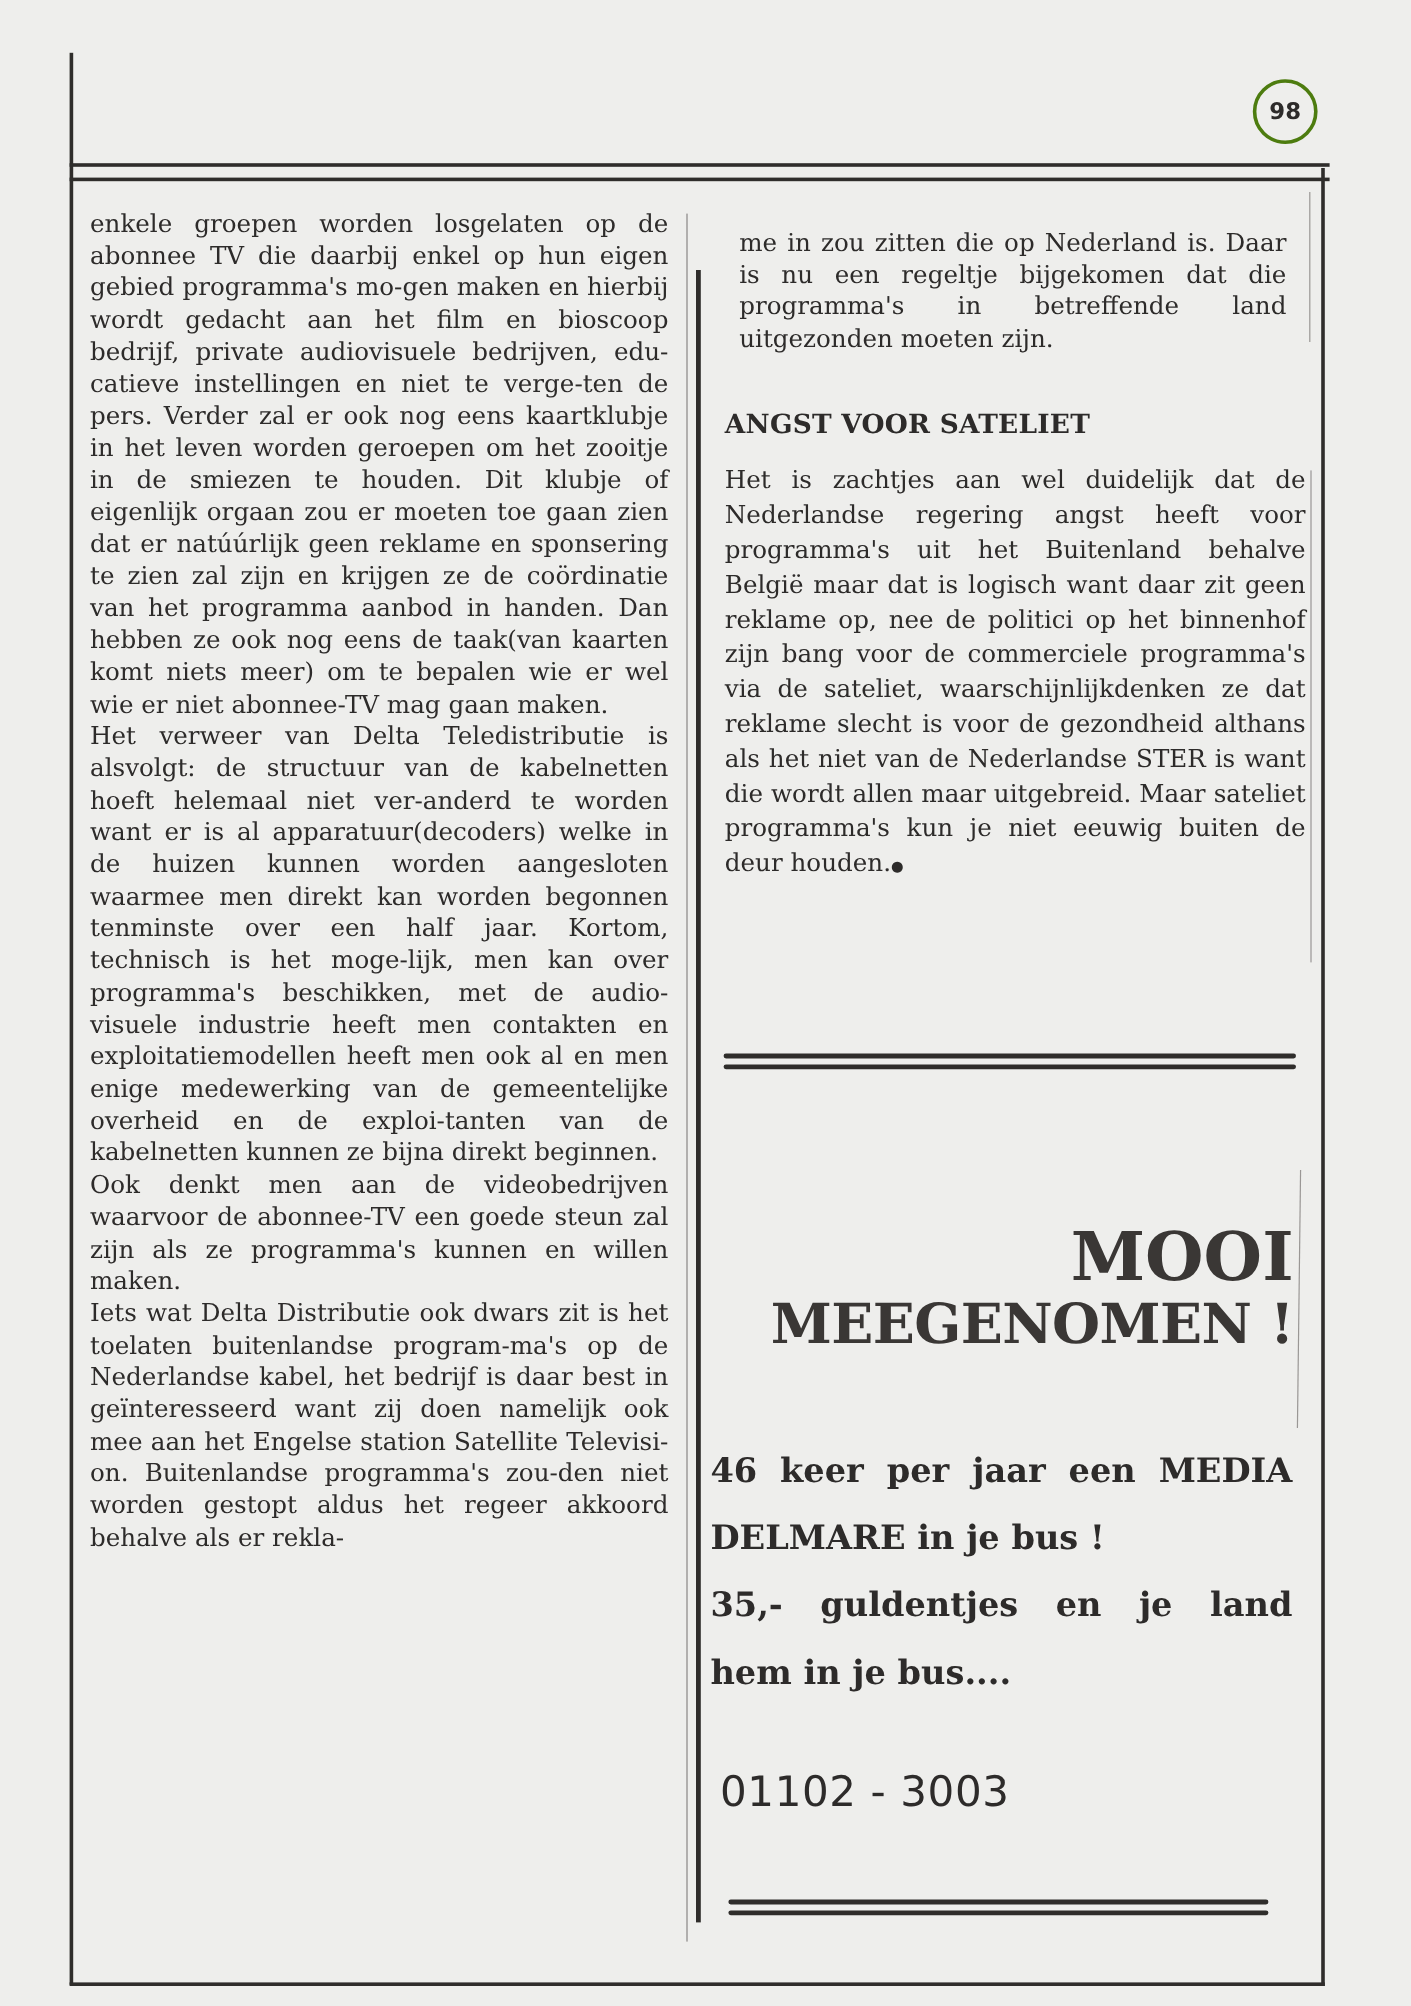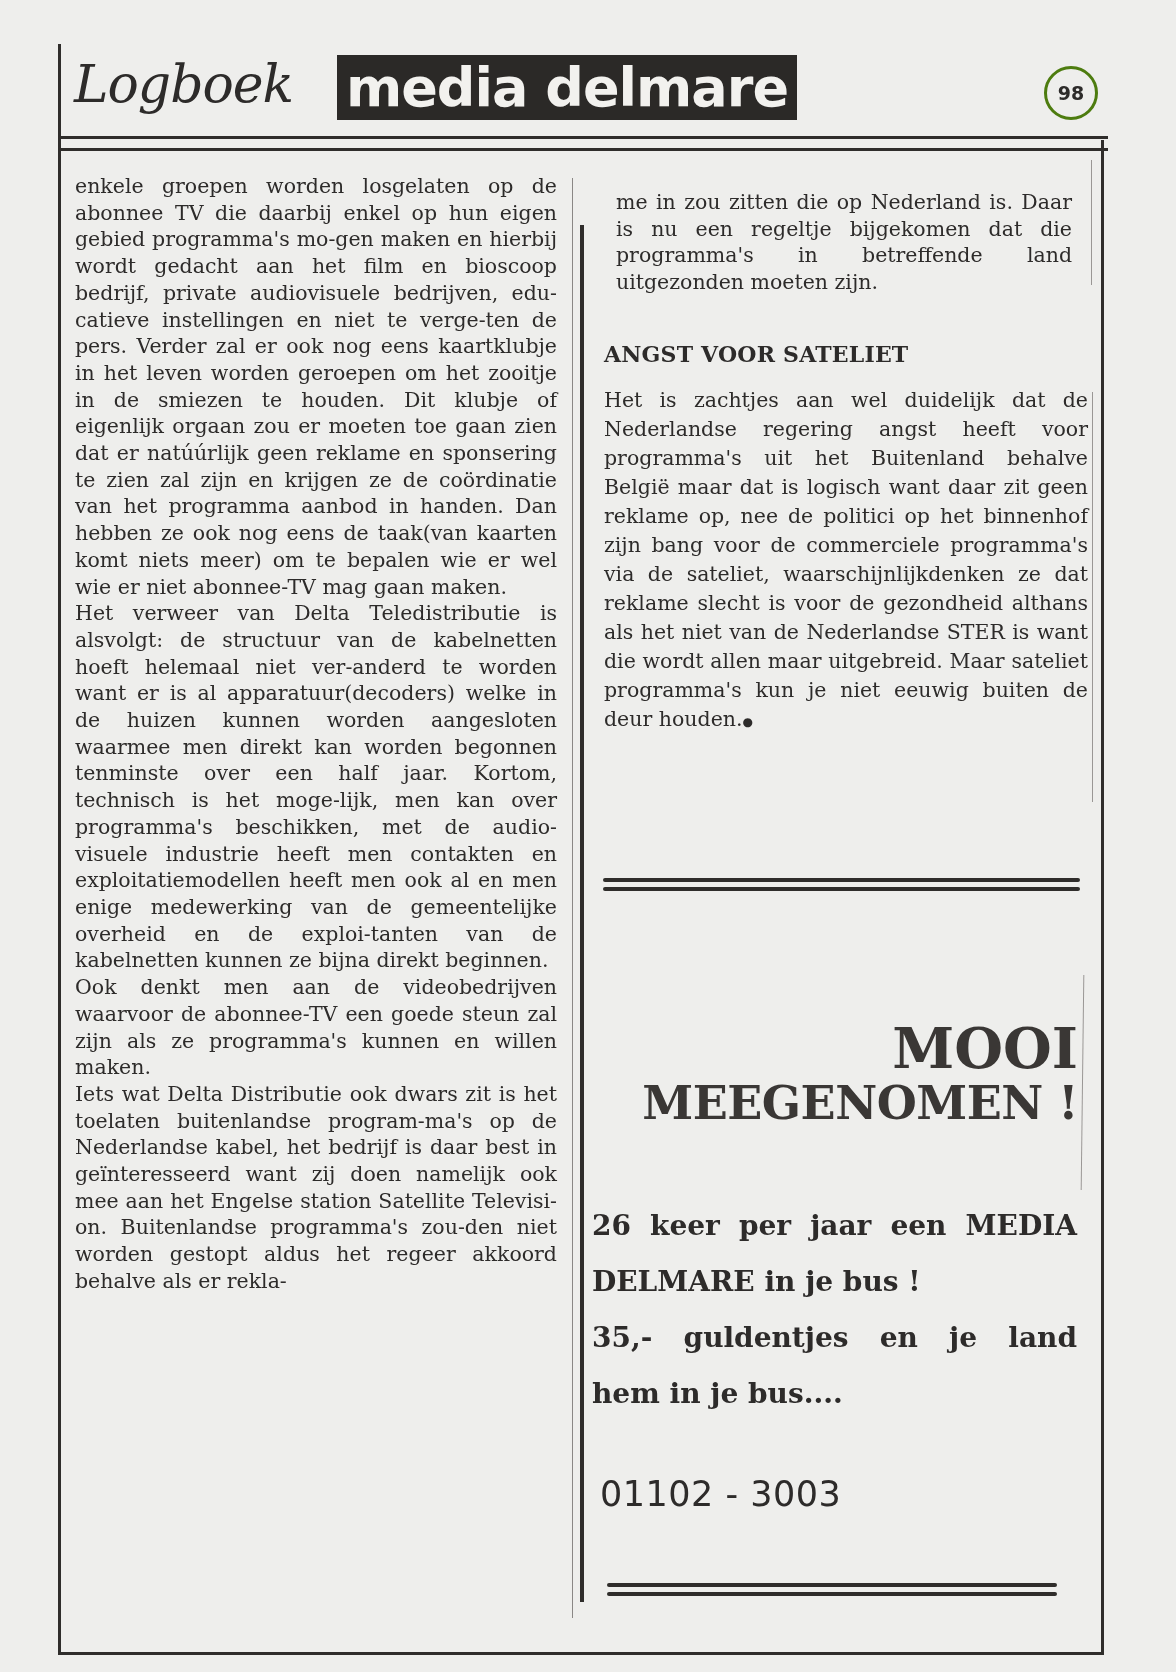--- a/index.html
+++ b/index.html
@@ -267,24 +267,20 @@
     .ad-rule-d { top: 1592px; }
   </style>
 </head>
 <body>
 
 <div class="page-frame-left"></div>
 <div class="outer-box-right"></div>
 <div class="bottom-rule"></div>
 
 <div class="header">
-  <span class="logbook-word">Logboek</span>
-  <div class="masthead-box">
-    <span class="masthead-text">media delmare</span>
-  </div>
   <div class="page-number">
     <span>98</span>
   </div>
 </div>
 <div class="header-rule-1"></div>
 <div class="header-rule-2"></div>
 
 <div class="col-left">
   <p>enkele groepen worden losgelaten op de abonnee TV die daarbij enkel op hun eigen gebied programma's mo-gen maken en hierbij wordt gedacht aan het film en bioscoop bedrijf, private audiovisuele bedrijven, edu-catieve instellingen en niet te verge-ten de pers. Verder zal er ook nog eens kaartklubje in het leven worden geroepen om het zooitje in de smiezen te houden. Dit klubje of eigenlijk orgaan zou er moeten toe gaan zien dat er natúúrlijk geen reklame en sponsering te zien zal zijn en krijgen ze de coördinatie van het programma aanbod in handen. Dan hebben ze ook nog eens de taak(van kaarten komt niets meer) om te bepalen wie er wel wie er niet abonnee-TV mag gaan maken.</p>
   <p>Het verweer van Delta Teledistributie is alsvolgt: de structuur van de kabelnetten hoeft helemaal niet ver-anderd te worden want er is al apparatuur(decoders) welke in de huizen kunnen worden aangesloten waarmee men direkt kan worden begonnen tenminste over een half jaar. Kortom, technisch is het moge-lijk, men kan over programma's beschikken, met de audio-visuele industrie heeft men contakten en exploitatiemodellen heeft men ook al en men enige medewerking van de gemeentelijke overheid en de exploi-tanten van de kabelnetten kunnen ze bijna direkt beginnen.</p>
@@ -309,21 +305,21 @@
 
 <div class="ad-rule-a"></div>
 <div class="ad-rule-b"></div>
 
 <div class="ad-right-line"></div>
 
 <div class="ad-headline-1">MOOI</div>
 <div class="ad-headline-2">MEEGENOMEN !</div>
 
 <div class="ad-body">
-  <span class="line just">26 keer per jaar een MEDIA</span>
+  <span class="line just">46 keer per jaar een MEDIA</span>
   <span class="line">DELMARE in je bus !</span>
   <span class="line just">35,- guldentjes en je land</span>
   <span class="line">hem in je bus....</span>
 </div>
 
 <div class="ad-phone">01102 - 3003</div>
 
 <div class="ad-rule-c"></div>
 <div class="ad-rule-d"></div>
 

